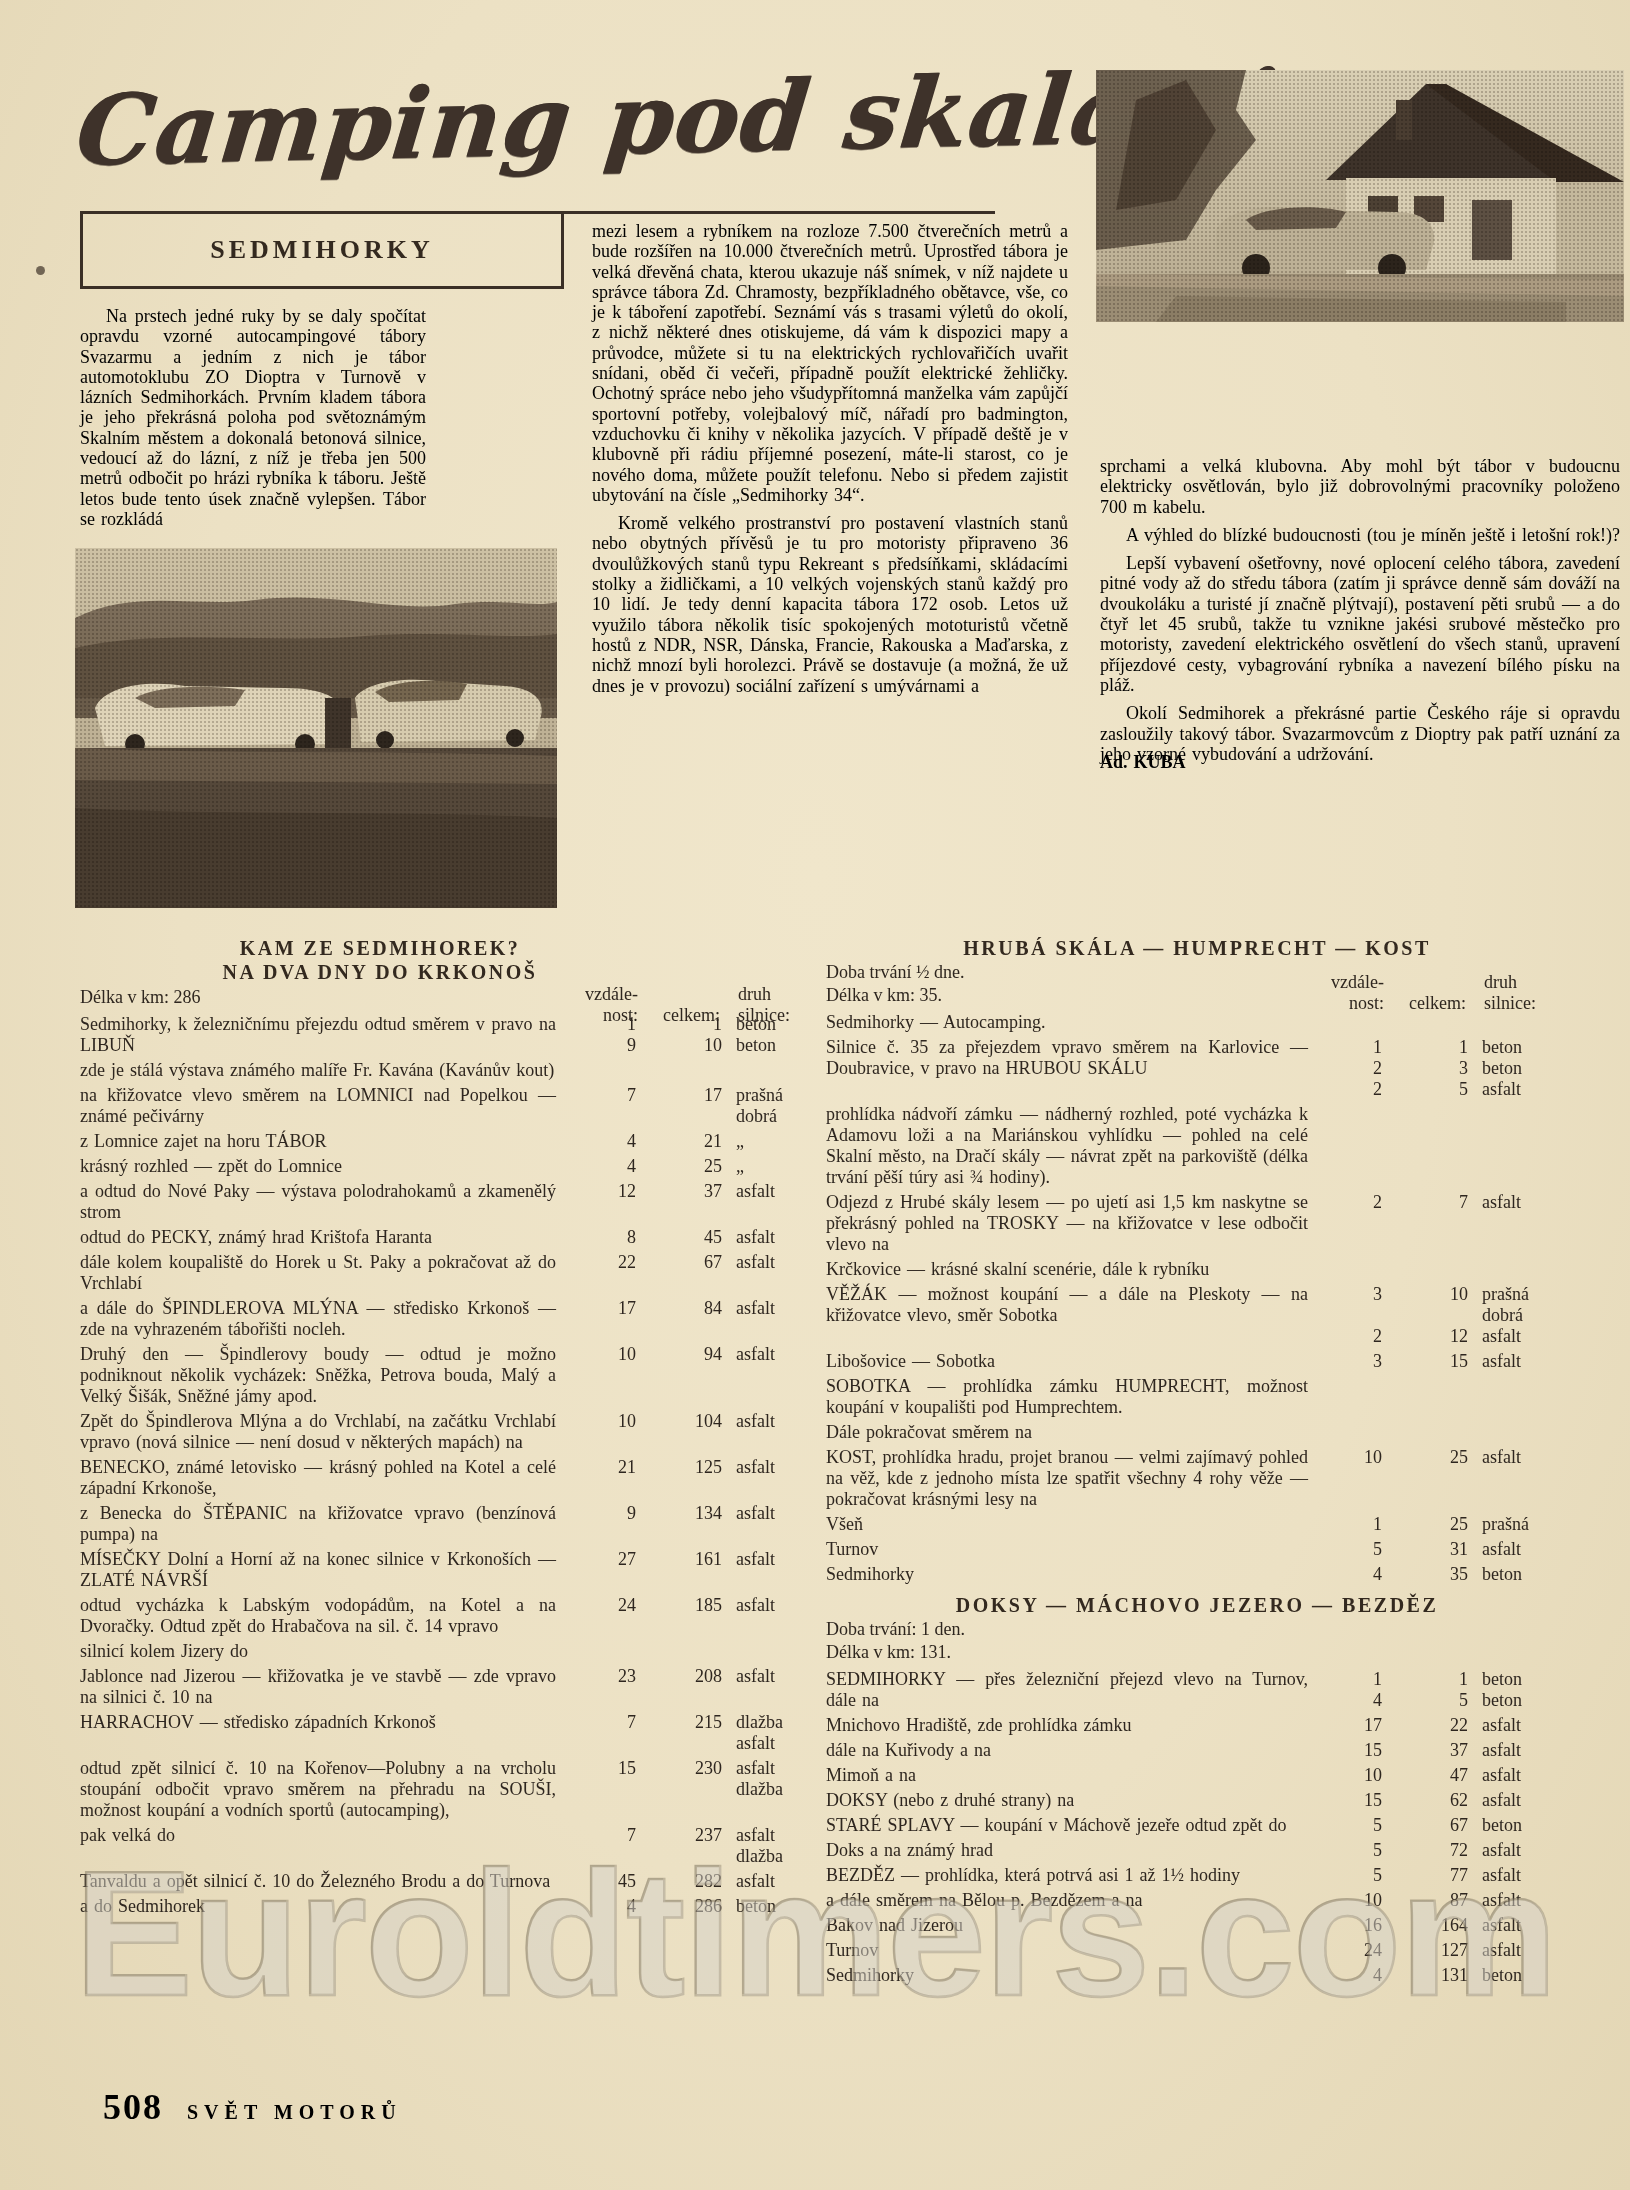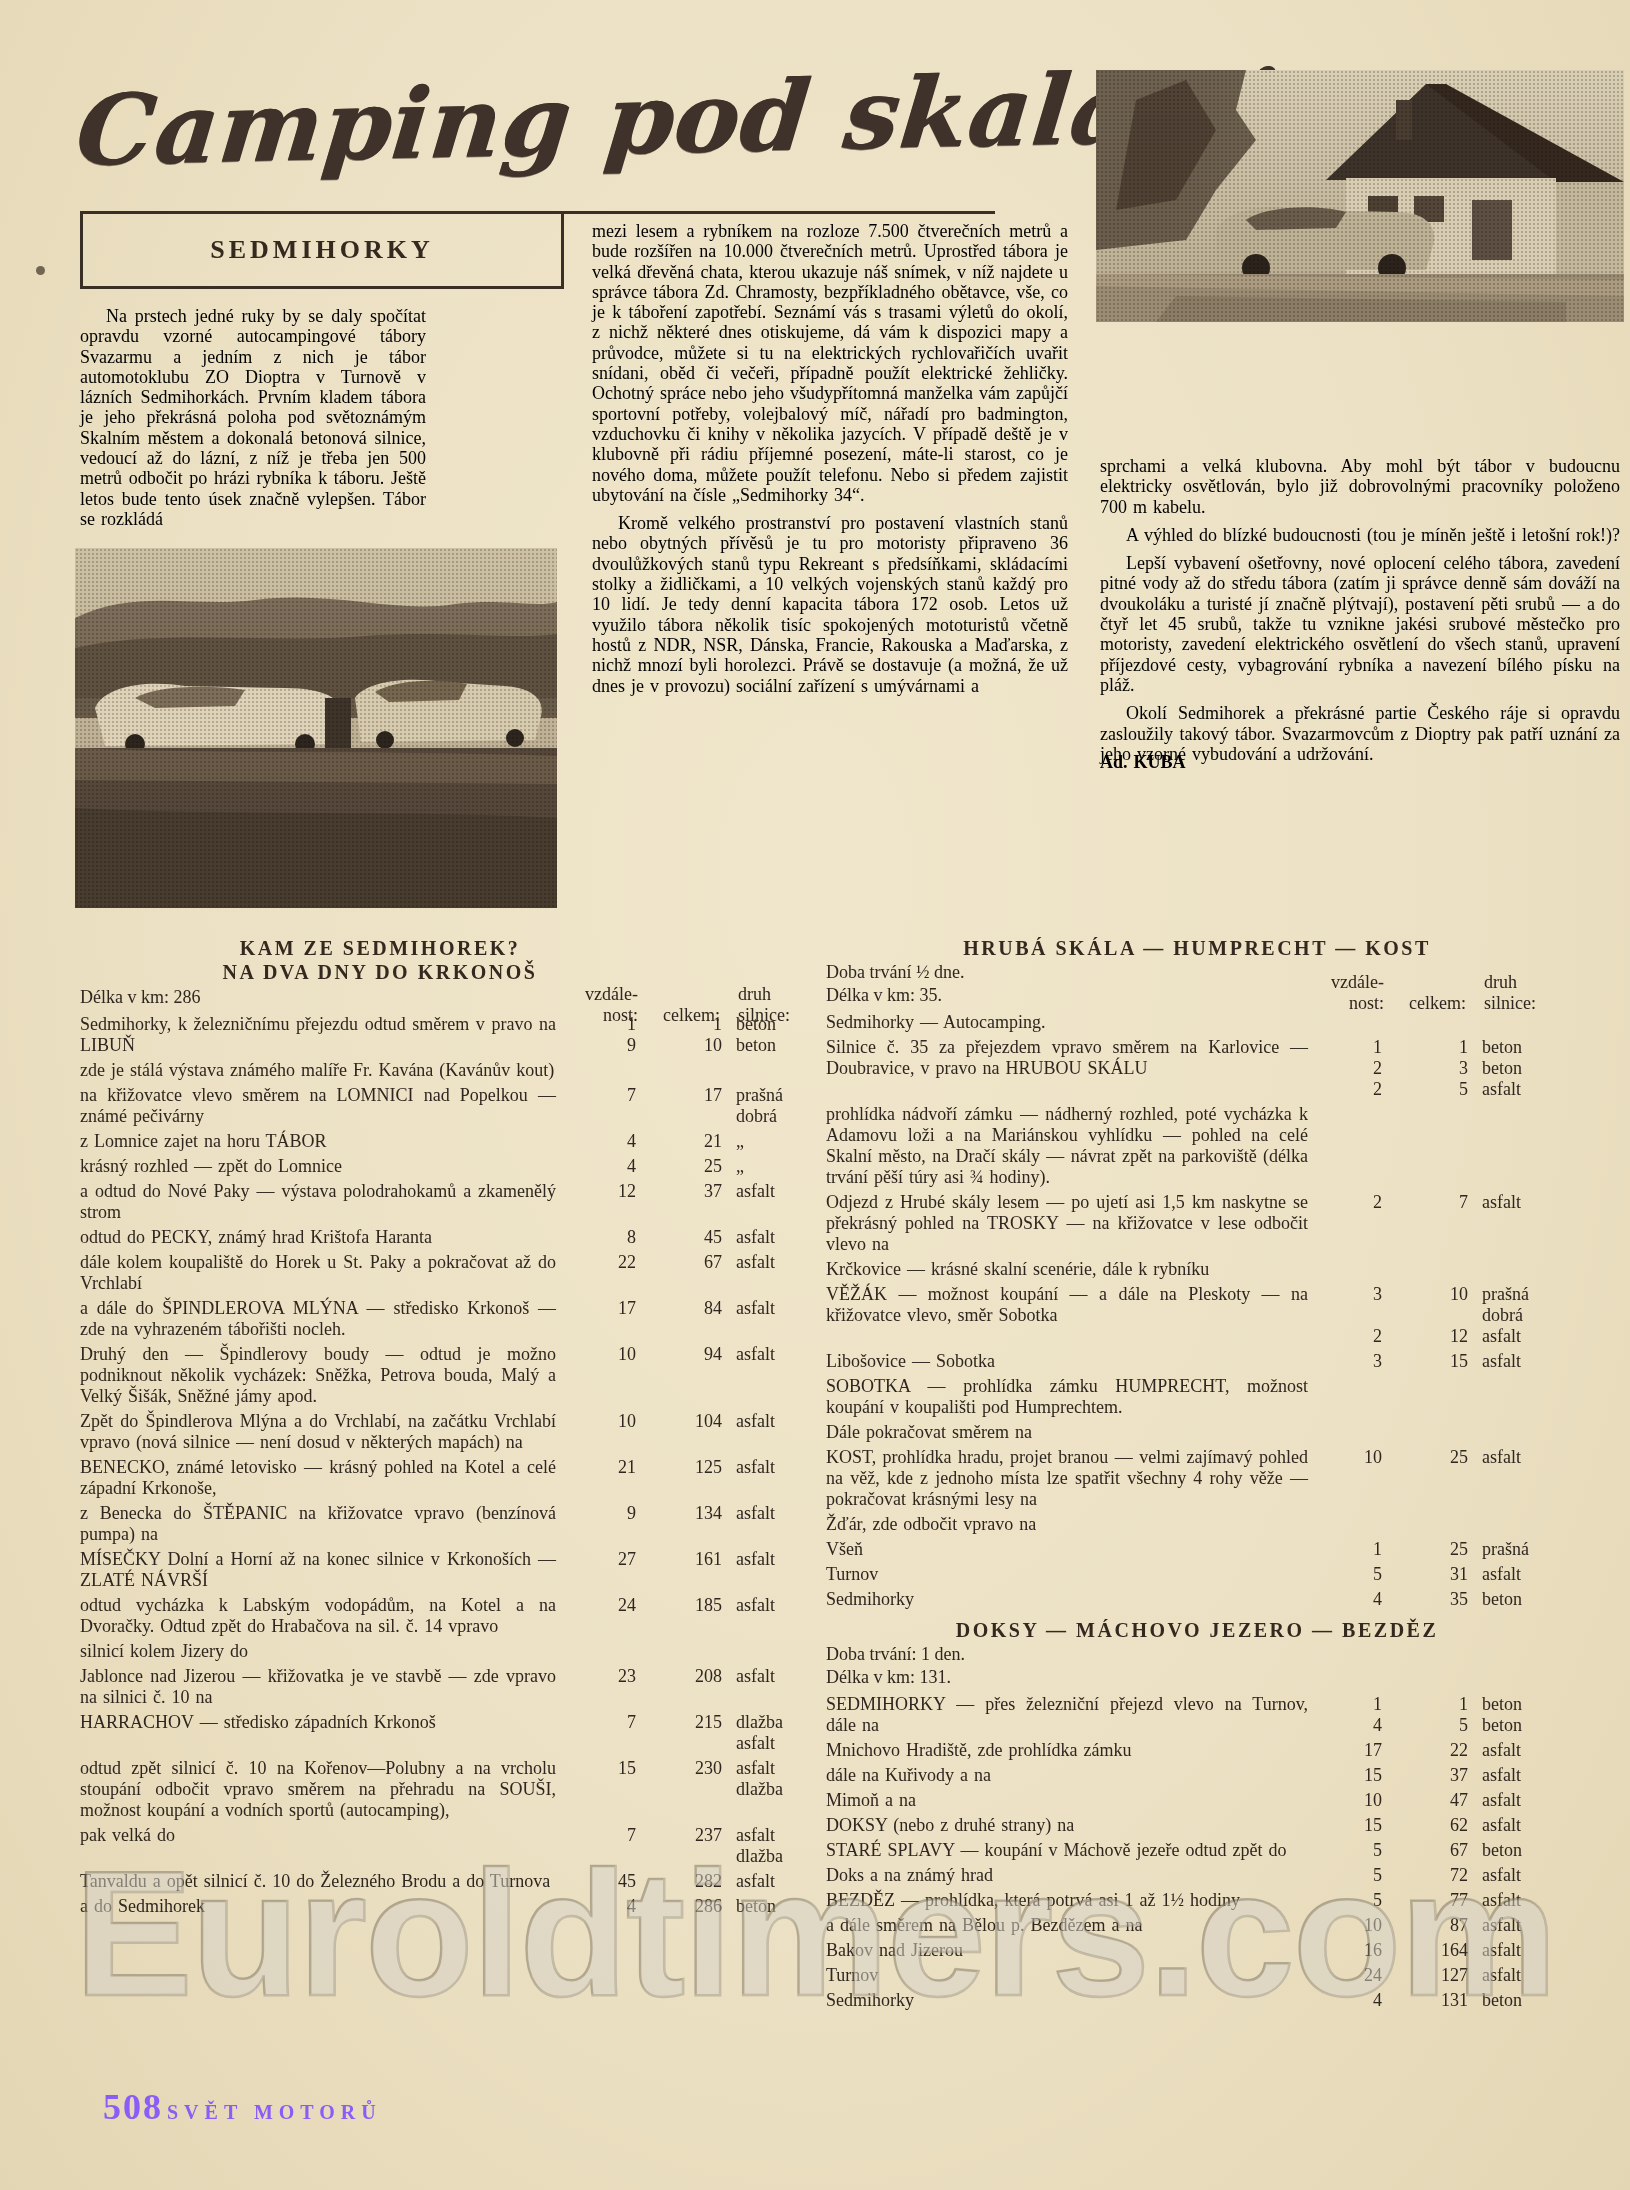--- a/index.html
+++ b/index.html
@@ -61,21 +61,21 @@
   .tbl-head .hc.c3{align-self:start;padding-left:14px;}
   .tbl-head .hc.c1{text-align:right;}
   .rows{margin-top:6px;}
   .route-row{display:grid;grid-template-columns:486px 70px 86px 100px;margin-bottom:4px;}
   .tbl-right .route-row{grid-template-columns:492px 64px 86px 100px;}
   .route-row .rt{text-align:justify;word-spacing:1.5px;padding-right:10px;}
   .route-row .cd,.route-row .ct{text-align:right;white-space:pre-line;}
   .route-row .cs{text-align:left;white-space:pre-line;padding-left:14px;}
   .doksy-block{margin-top:10px;}
   
-  .footer{position:absolute;left:103px;top:2086px;display:flex;align-items:baseline;gap:4px;color:#8b5cf6;}
+  .footer{position:absolute;left:103px;top:2086px;display:flex;align-items:baseline;gap:24px;color:#000000;}
   .footer .pgnum{font-weight:bold;font-size:36px;letter-spacing:2px;}
   .footer .mag{font-size:20px;letter-spacing:6px;font-weight:bold;}
   
   .wm-main{
     position:absolute;left:-20px;top:1818px;width:1670px;text-align:center;
     font-family:"Liberation Sans","DejaVu Sans",sans-serif;font-weight:bold;
     font-size:178px;line-height:1.3;letter-spacing:-2px;white-space:nowrap;
     color:rgba(250,246,232,0.20);
     -webkit-text-stroke:2.5px rgba(125,115,95,0.38);
     text-shadow:1px 1px 0 rgba(255,255,255,.25), -1px -1px 0 rgba(90,78,62,.2);
@@ -409,26 +409,20 @@
           <div class="ct"></div>
           <div class="cs"></div>
         </div>
         <div class="route-row">
           <div class="rt">KOST, prohlídka hradu, projet branou — velmi zajímavý pohled na věž, kde z jednoho místa lze spatřit všechny 4 rohy věže — pokračovat krásnými lesy na</div>
           <div class="cd">10</div>
           <div class="ct">25</div>
           <div class="cs">asfalt</div>
         </div>
         <div class="route-row">
-          <div class="rt">Žďár, zde odbočit vpravo na</div>
-          <div class="cd"></div>
-          <div class="ct"></div>
-          <div class="cs"></div>
-        </div>
-        <div class="route-row">
           <div class="rt">Všeň</div>
           <div class="cd">1</div>
           <div class="ct">25</div>
           <div class="cs">prašná</div>
         </div>
         <div class="route-row">
           <div class="rt">Turnov</div>
           <div class="cd">5</div>
           <div class="ct">31</div>
           <div class="cs">asfalt</div>

